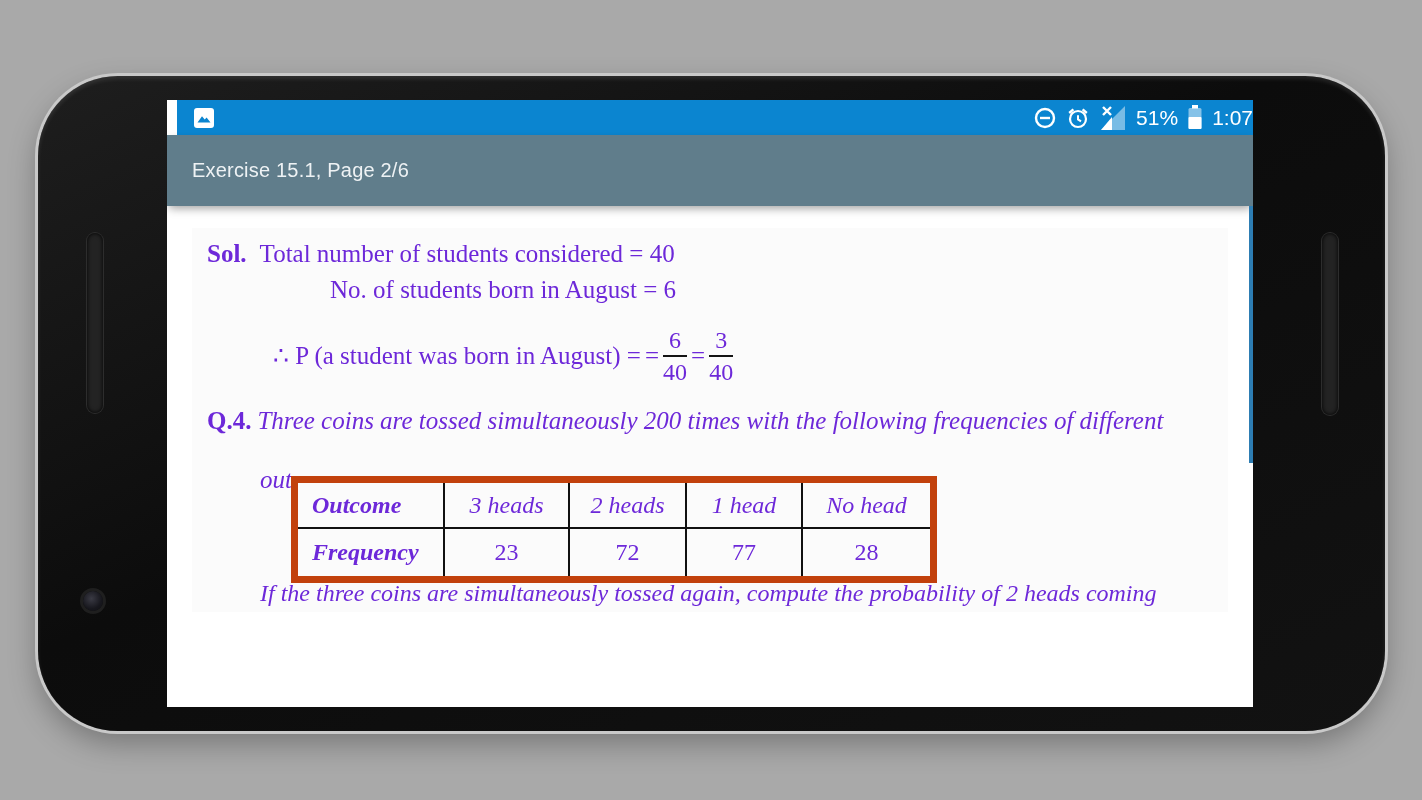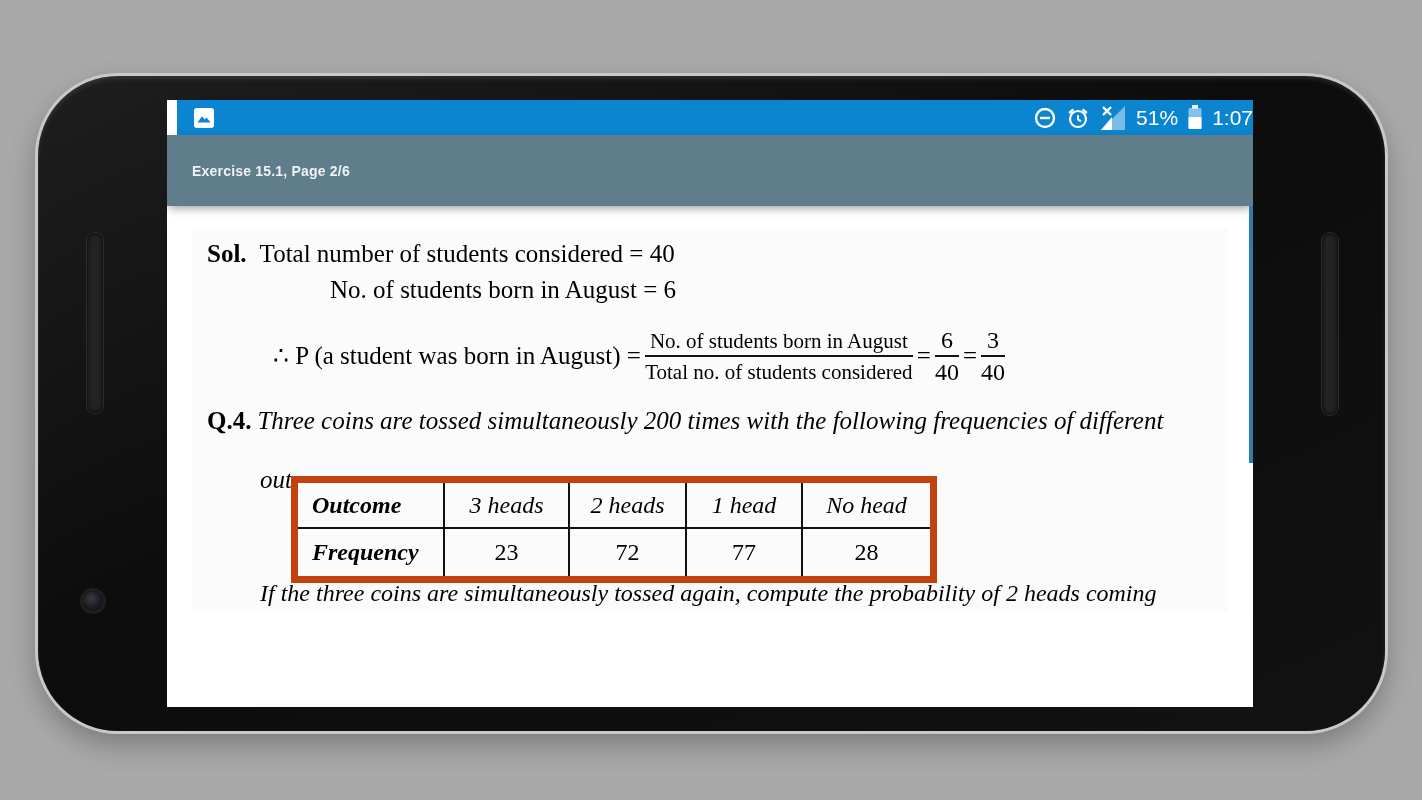--- a/index.html
+++ b/index.html
@@ -50,35 +50,35 @@
   .sb-icon{display:block;}
   
   .appbar{
     position:absolute;left:0;top:35px;width:100%;height:71px;
     background:#607d8b;
     display:flex;align-items:center;
     box-sizing:border-box;padding-left:25px;
     box-shadow:0 4px 9px -2px rgba(0,0,0,.40);
     z-index:3;
   }
-  .appbar-title{color:#eef2f4;font-size:14px;font-weight:bold;letter-spacing:.2px;}
+  .appbar-title{color:#eef2f4;font-size:20px;font-weight:normal;letter-spacing:.2px;}
   
   .content{
     position:absolute;left:0;top:106px;width:100%;height:501px;background:#ffffff;
   }
   .vscrollbar{
     position:absolute;right:0;top:0;width:4px;height:257px;
     background:#2d7db3;z-index:4;
   }
   
   .page{
     position:absolute;left:25px;top:22px;width:1036px;height:384px;
     background:#fbfbfb;
     font-family:"Liberation Serif","DejaVu Serif",serif;
-    color:#000000;
+    color:#6d28d9;
   }
   .pline{position:absolute;white-space:nowrap;font-size:25px;line-height:30px;}
   .blabel{font-weight:bold;}
   .sol-line{top:11px;left:15px;display:flex;gap:13px;}
   .line2{top:47px;left:138px;}
   .formula{top:93px;left:81px;display:flex;align-items:center;gap:4px;height:70px;}
   .frac{display:inline-flex;flex-direction:column;align-items:center;font-size:21px;line-height:26px;}
   .frac .num{border-bottom:2px solid #141414;padding:0 5px 1px 5px;}
   .frac .den{padding-top:2px;}
   .frac.small{font-size:24px;line-height:27px;}
@@ -158,24 +158,20 @@
 
         <div class="pline sol-line">
           <span class="blabel">Sol.</span>
           <span>Total number of students considered = 40</span>
         </div>
 
         <div class="pline line2">No. of students born in August = 6</div>
 
         <div class="pline formula">
           <span>∴ P (a student was born in August) =</span>
-          <span class="frac">
-            <span class="num">No. of students born in August</span>
-            <span class="den">Total no. of students considered</span>
-          </span>
           <span>=</span>
           <span class="frac small">
             <span class="num">6</span>
             <span class="den">40</span>
           </span>
           <span>=</span>
           <span class="frac small">
             <span class="num">3</span>
             <span class="den">40</span>
           </span>

